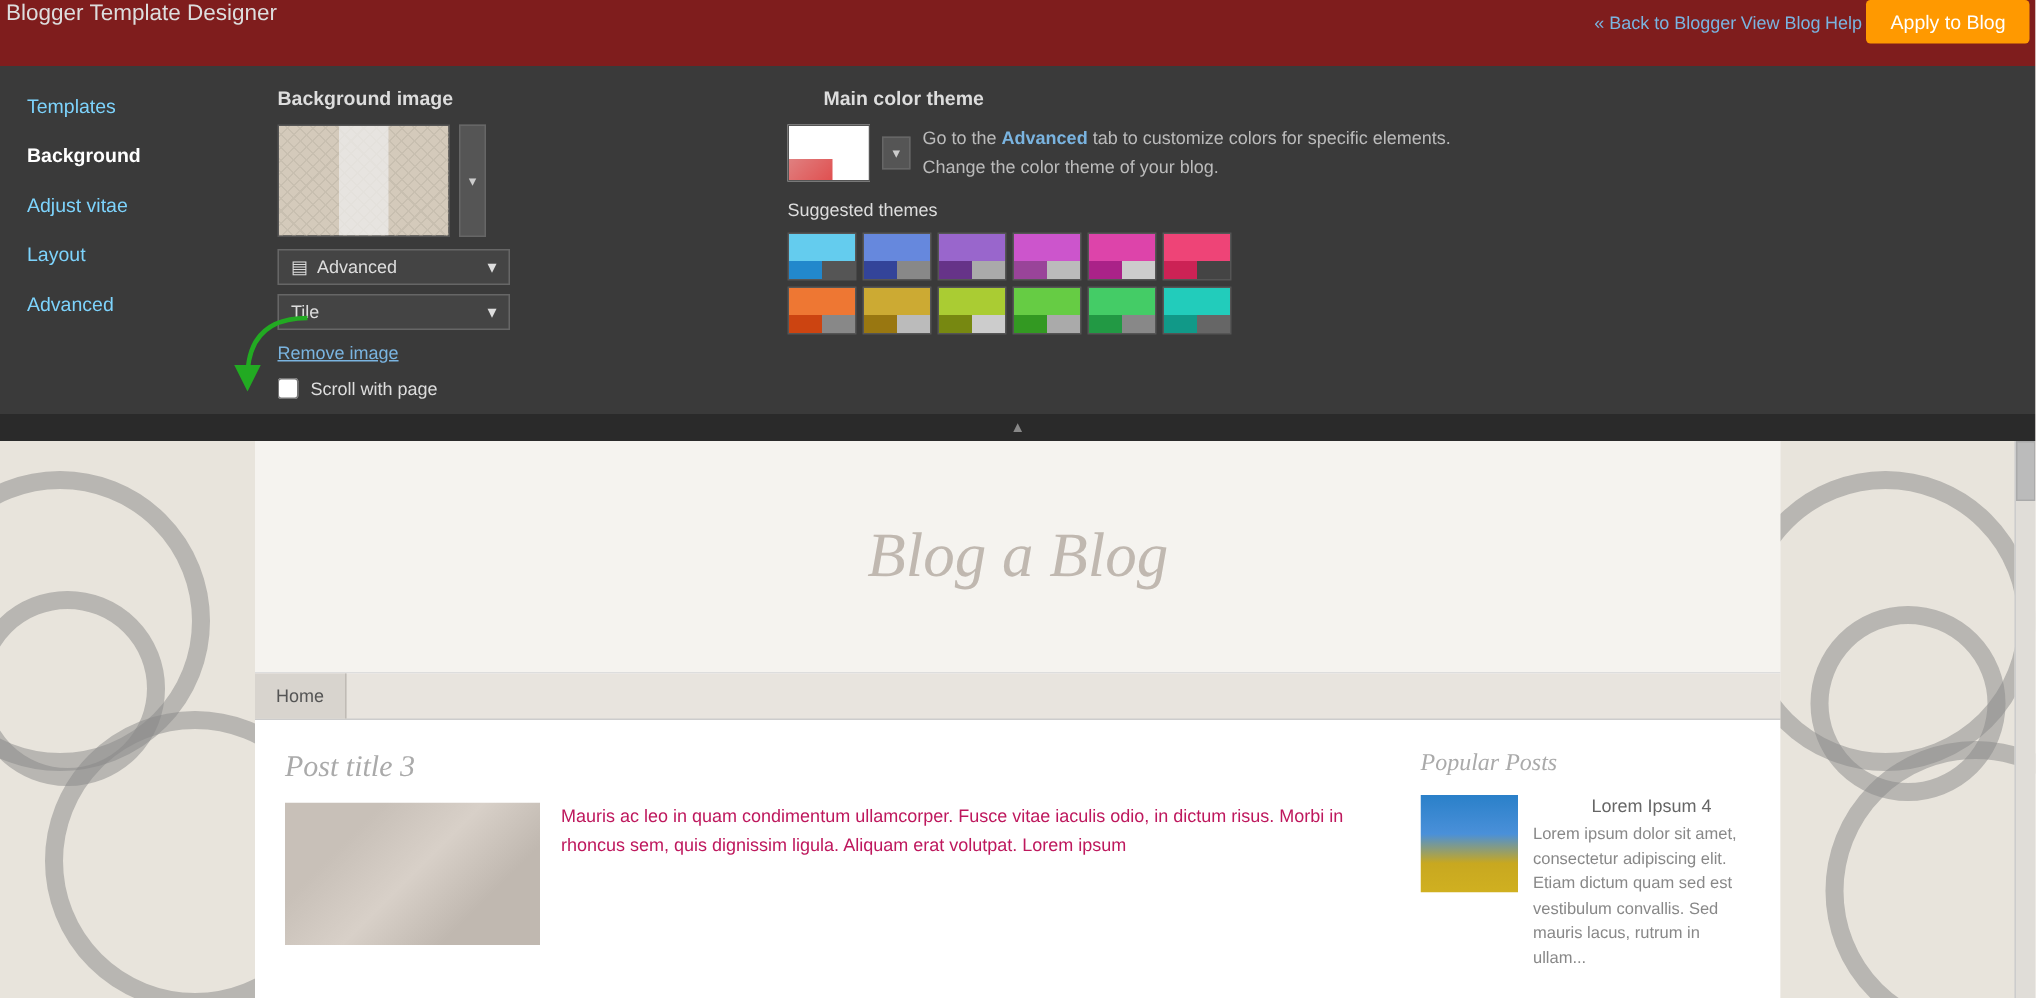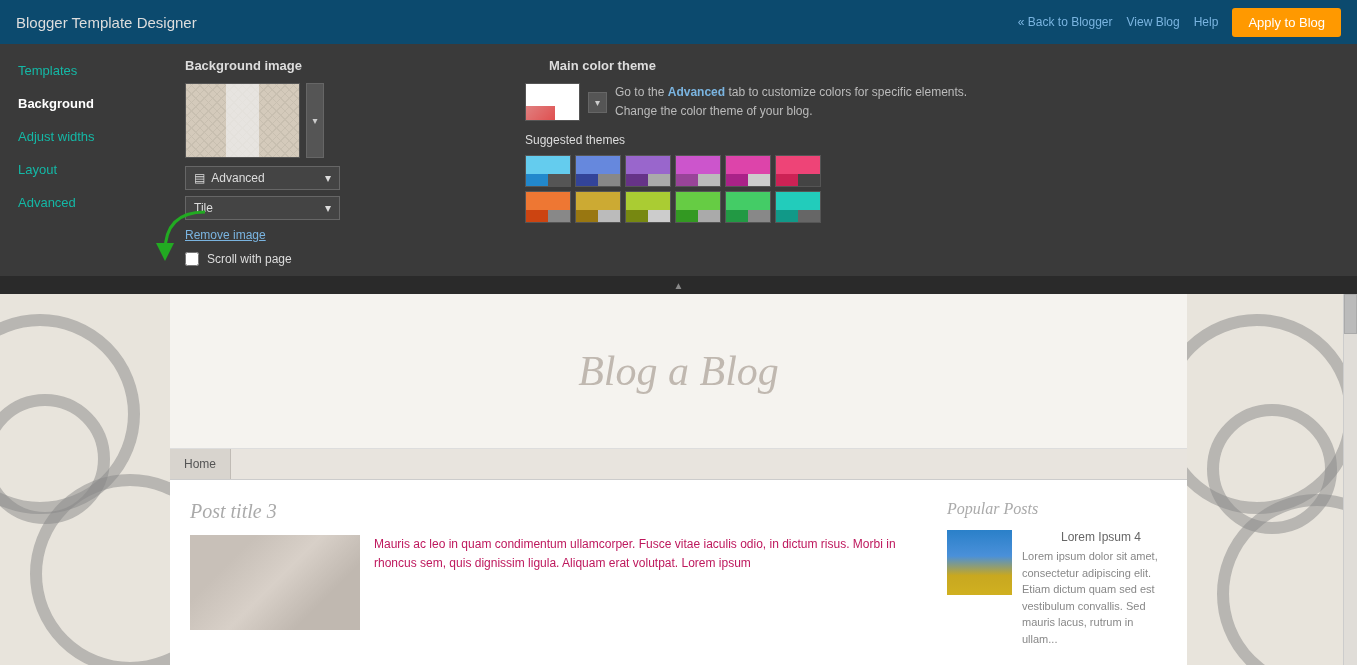--- a/index.html
+++ b/index.html
@@ -1,37 +1,37 @@
 <!DOCTYPE html>
 <html><head>
   <meta charset="utf-8">
   <style>
     * { box-sizing: border-box; margin: 0; padding: 0; }
     body { font-family: Arial, sans-serif; font-size: 13px; background: #f0ede8; overflow-x: hidden; }
 
     
     .top-bar {
-      background: #0c4a6e;
+      background: #7f1d1d;
       color: #ccc;
       display: flex;
-      align-items: center;
+      align-items: flex-start;
       justify-content: space-between;
-      padding: 0 16px;
+      padding: 0 4px;
       height: 44px;
       position: relative;
     }
     .top-bar-title {
       color: #ddd;
       font-size: 15px;
       font-weight: normal;
     }
     .top-bar-right {
       display: flex;
       align-items: center;
-      gap: 14px;
+      gap: 3px;
     }
     .top-bar-link {
       color: #7ab4e0;
       text-decoration: none;
       font-size: 12px;
     }
     .apply-btn {
       background: #f90;
       color: #fff;
       border: none;
@@ -51,21 +51,21 @@
 
     
     .sidebar {
       width: 165px;
       background: #3a3a3a;
       padding: 10px 0;
       flex-shrink: 0;
     }
     .sidebar-item {
       padding: 9px 18px;
-      color: #14b8a6;
+      color: #7dd3fc;
       cursor: pointer;
       font-size: 13px;
     }
     .sidebar-item.active {
       color: #fff;
       font-weight: bold;
     }
 
     
     .designer-content {
@@ -466,21 +466,21 @@
     <a class="top-bar-link">Help</a>
     <button class="apply-btn">Apply to Blog</button>
   </div>
 </div>
 
 <div class="designer-panel">
 
   <div class="sidebar">
     <div class="sidebar-item">Templates</div>
     <div class="sidebar-item active">Background</div>
-    <div class="sidebar-item">Adjust widths</div>
+    <div class="sidebar-item">Adjust vitae</div>
     <div class="sidebar-item">Layout</div>
     <div class="sidebar-item">Advanced</div>
   </div>
 
   <div class="designer-content">
     <div class="bg-image-section">
 
       <div class="bg-image-left">
         <h3>Background image</h3>
 

